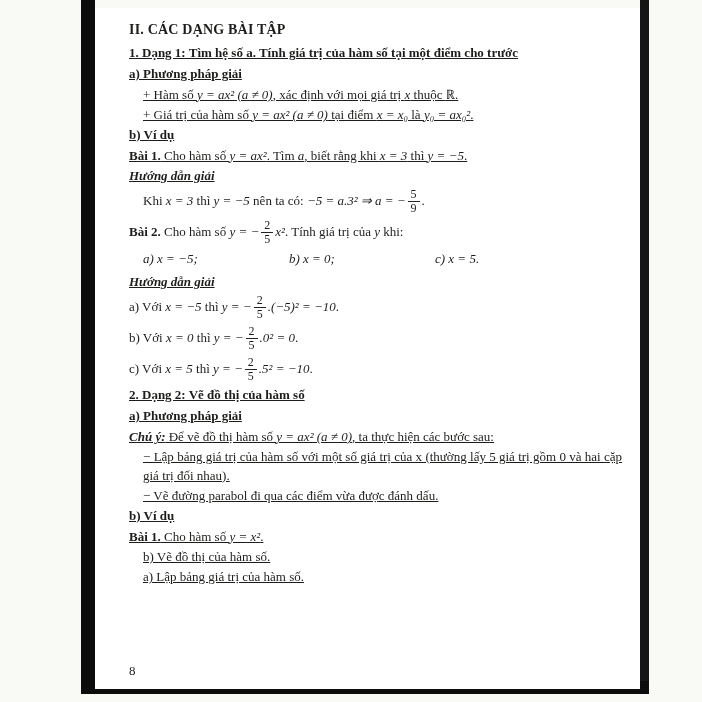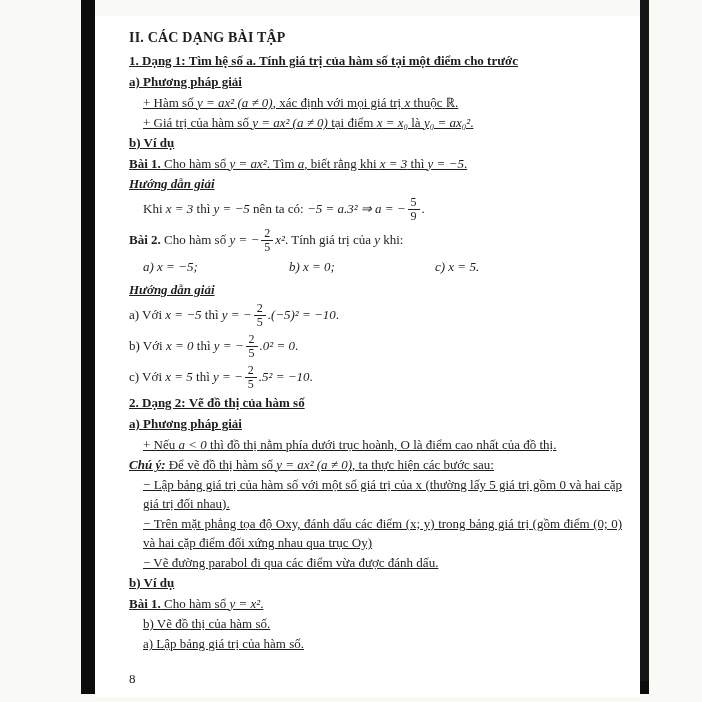--- a/index.html
+++ b/index.html
@@ -9,21 +9,21 @@
     font-family:"Liberation Serif", serif;
     position:relative;
     overflow:hidden;
     color:#1d1d1b;
   }
   .photo { position:absolute; inset:0; }
   .edge-left  { position:absolute; left:81px;  top:0; width:14px; height:694px; background:#0c0c0c; }
   .edge-right { position:absolute; left:640px; top:0; width:9px;  height:694px; background:#161616; }
   .edge-bottom{ position:absolute; left:81px;  top:681px; width:568px; height:13px; background:#0c0c0c; }
   .page {
-    position:absolute; left:95px; top:16px; width:545px; height:681px;
+    position:absolute; left:95px; top:8px; width:545px; height:681px;
     background:#ffffff;
     padding:12px 18px 0 34px;
     font-size:13px;
   }
   .line { line-height:19px; margin-bottom:1px;text-decoration:underline; }
   .tall { line-height:30px; margin-bottom:1px; }
   .b  { font-weight:bold; }
   .i  { font-style:italic; }
   .bi { font-weight:bold; font-style:italic; }
   .indent { padding-left:14px; }
@@ -75,26 +75,24 @@
 
     <div class="tall"><span>b) Với </span><span class="i">x = 0</span><span> thì </span><span class="i">y = −</span><span class="frac"><span class="fnum">2</span><span class="fden">5</span></span><span class="i">.0² = 0</span><span>.</span></div>
 
     <div class="tall"><span>c) Với </span><span class="i">x = 5</span><span> thì </span><span class="i">y = −</span><span class="frac"><span class="fnum">2</span><span class="fden">5</span></span><span class="i">.5² = −10</span><span>.</span></div>
 
     <div class="line h-bold">2. Dạng 2: Vẽ đồ thị của hàm số</div>
     <div class="line h-bold">a) Phương pháp giải</div>
 
 
 
-    <div class="line indent"><span>+ Nếu </span><span class="i">a &lt; 0</span><span> thì đồ thị nằm phía dưới trục hoành, O là điểm cao nhất của đồ thị.</span></div>
 
     <div class="line"><span class="bi">Chú ý:</span><span> Để vẽ đồ thị hàm số </span><span class="i">y = ax² (a ≠ 0)</span><span>, ta thực hiện các bước sau:</span></div>
 
     <div class="line indent just">− Lập bảng giá trị của hàm số với một số giá trị của x (thường lấy 5 giá trị gồm 0 và hai cặp giá trị đối nhau).</div>
-    <div class="line indent just">− Trên mặt phẳng tọa độ Oxy, đánh dấu các điểm (x; y) trong bảng giá trị (gồm điểm (0; 0) và hai cặp điểm đối xứng nhau qua trục Oy)</div>
     <div class="line indent">− Vẽ đường parabol đi qua các điểm vừa được đánh dấu.</div>
 
     <div class="line h-bold">b) Ví dụ</div>
 
     <div class="line"><span class="b">Bài 1.</span><span> Cho hàm số </span><span class="i">y = x²</span><span>.</span></div>
 
     <div class="line indent">b) Vẽ đồ thị của hàm số.</div>
     <div class="line indent">a) Lập bảng giá trị của hàm số.</div>
 
     <div class="pagenum">8</div>

